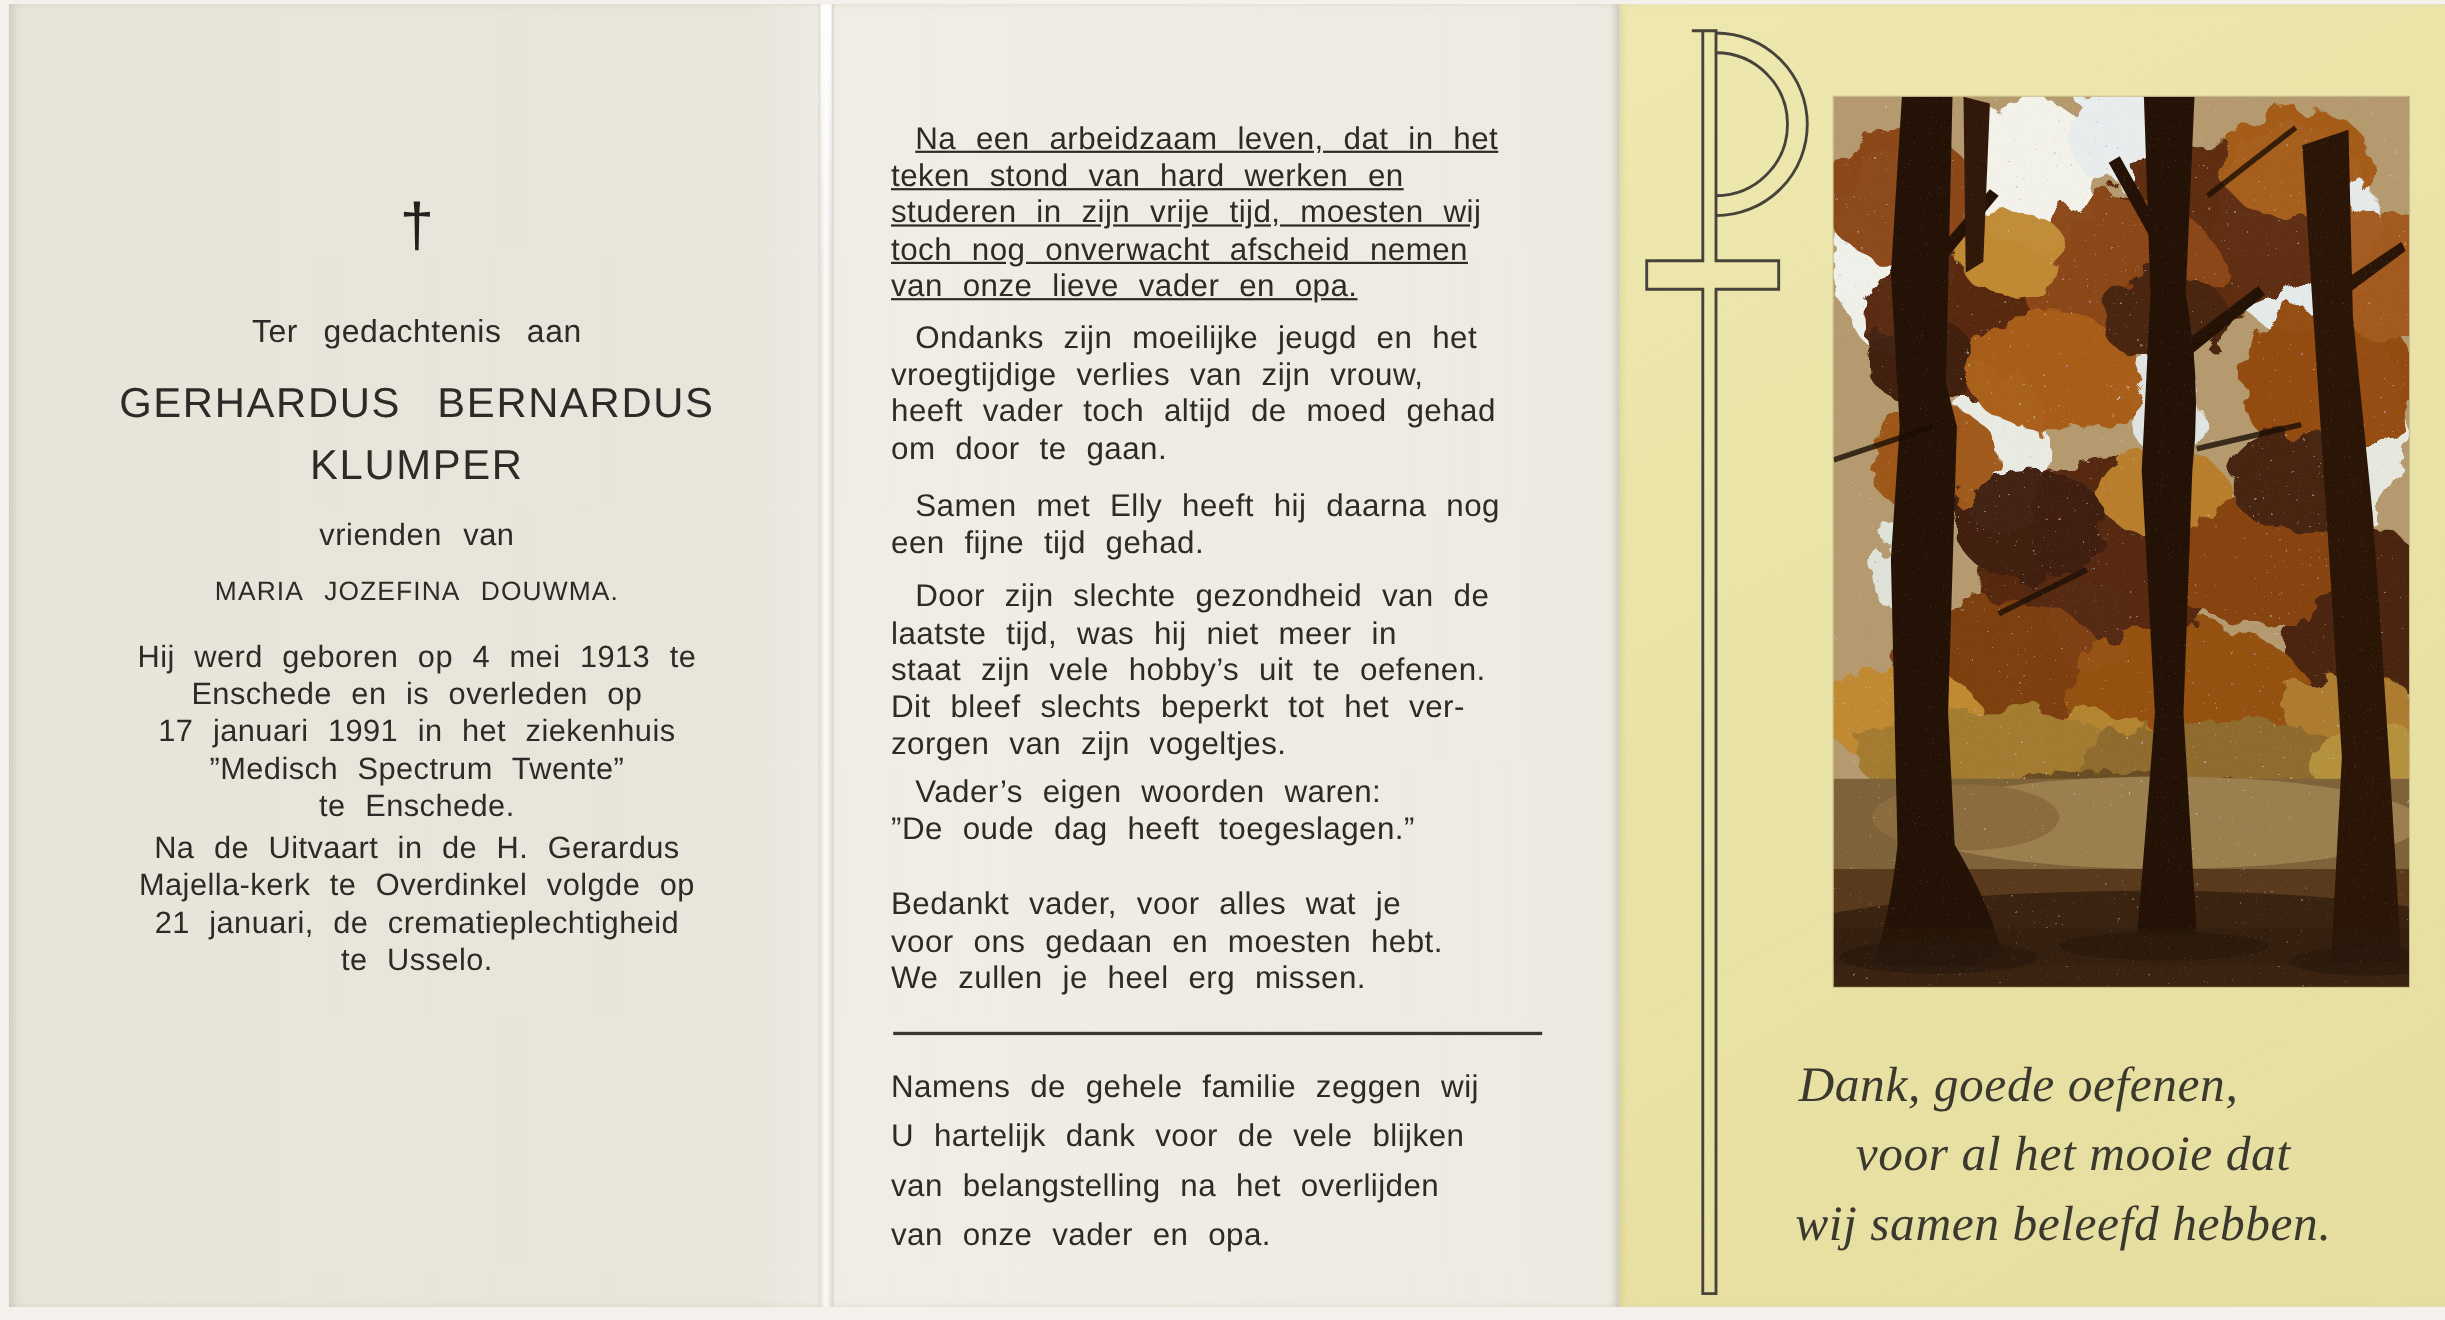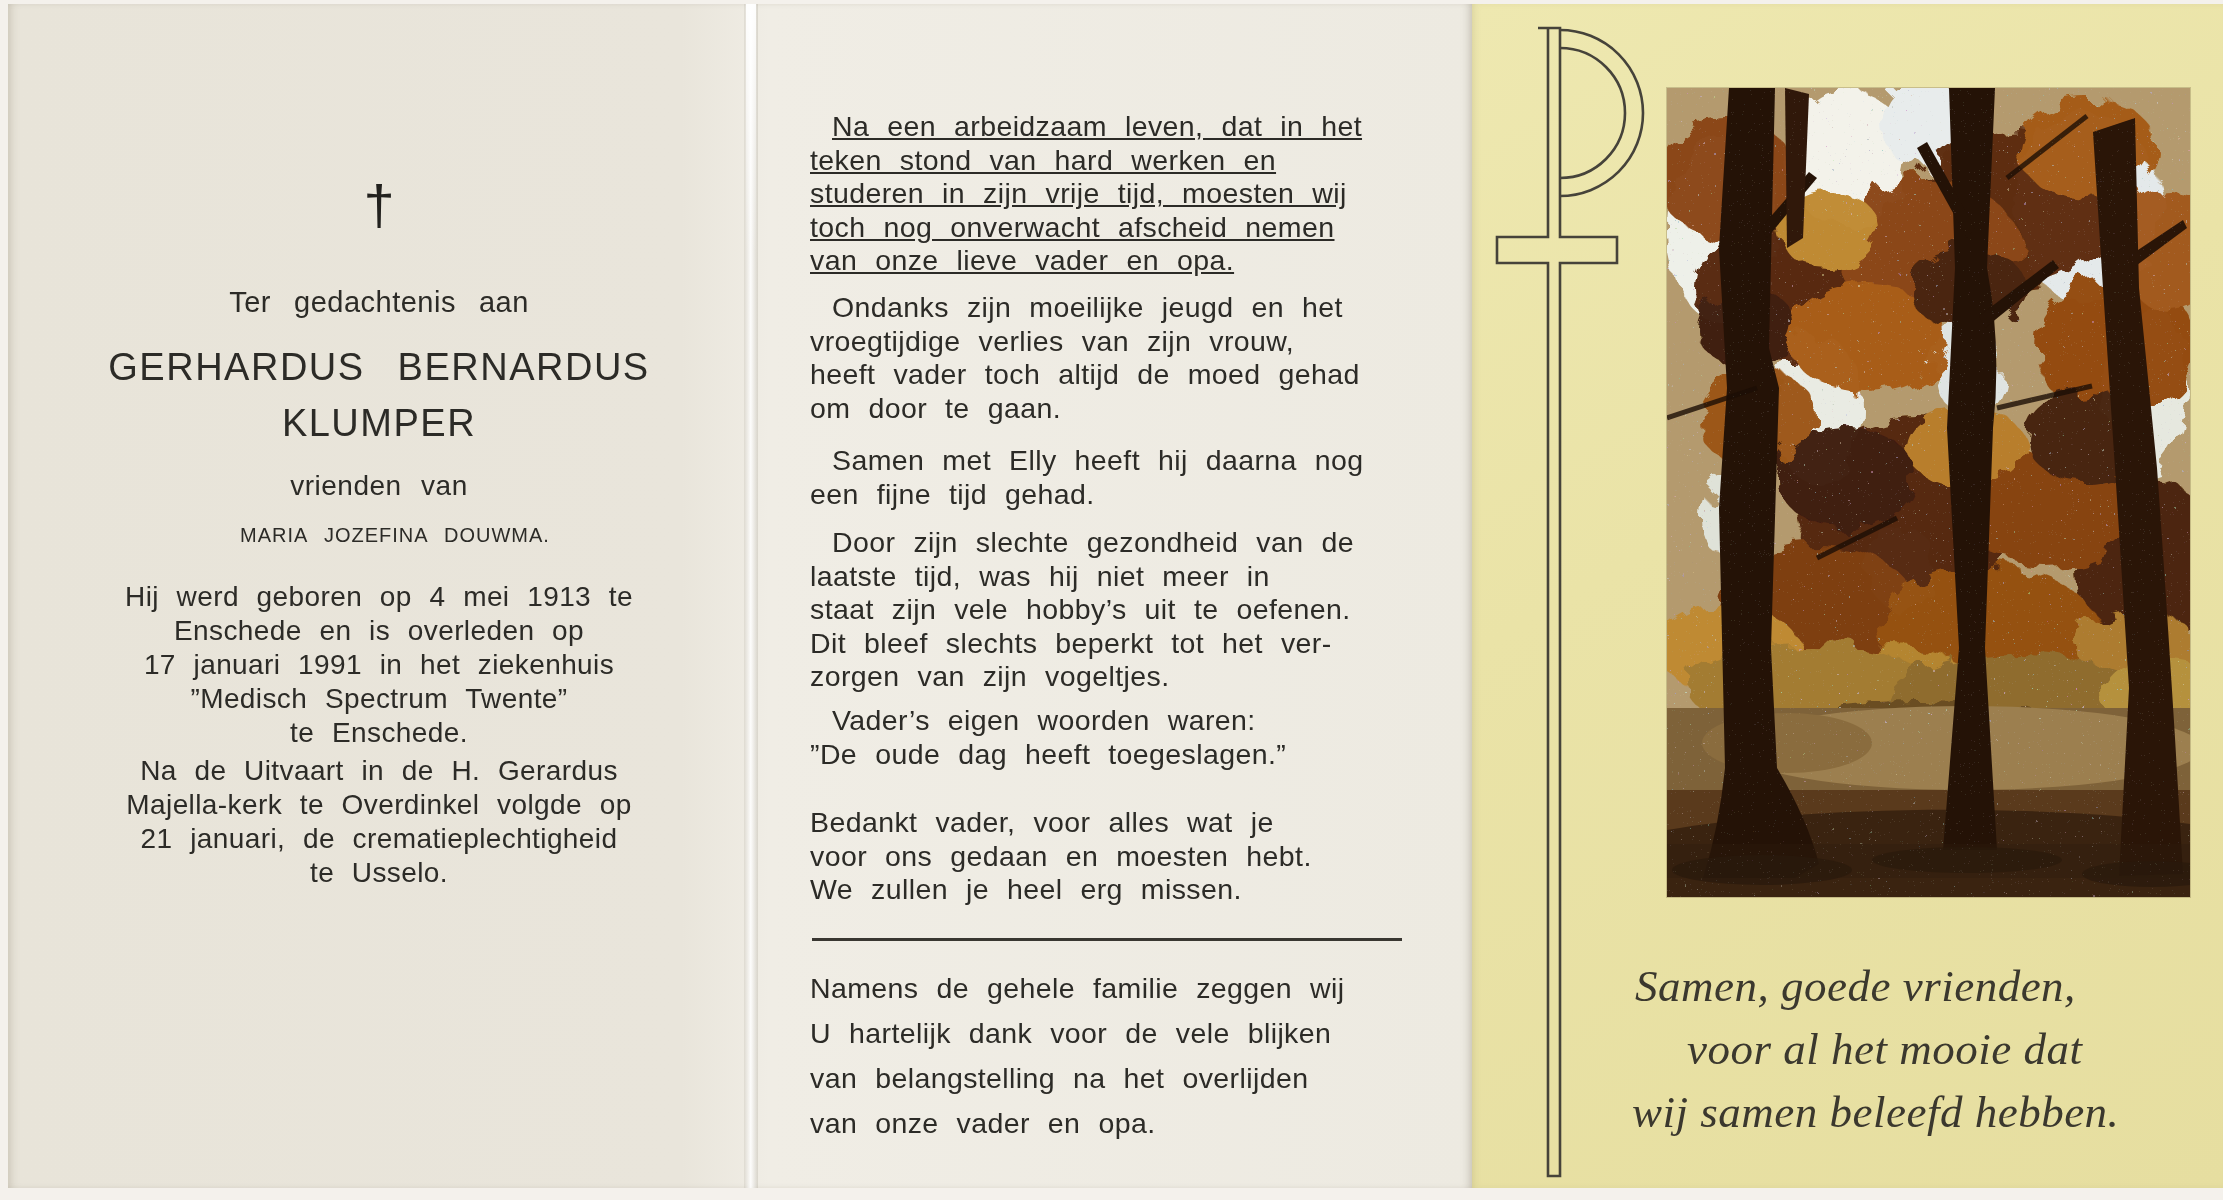--- a/index.html
+++ b/index.html
@@ -13,21 +13,21 @@
         background:linear-gradient(90deg,rgba(125,118,100,.14),rgba(255,255,255,.85) 48%,rgba(125,118,100,.20));}
   #fold::after{content:"";position:absolute;left:2px;top:0;width:10px;height:250px;
         background:linear-gradient(180deg,rgba(255,255,255,.95),rgba(255,255,255,0));}
   
   .lp{position:absolute;left:8px;width:742px;text-align:center;white-space:pre;}
   #cross{top:172px;font-size:56px;color:#22211e;}
   #memline{top:286px;font-size:29px;word-spacing:.5em;letter-spacing:.5px;}
   #name1{top:346px;font-size:38px;word-spacing:.55em;letter-spacing:1.5px;}
   #name2{top:402px;font-size:38px;word-spacing:.55em;letter-spacing:1.5px;}
   #widower{top:470px;font-size:28px;word-spacing:.4em;letter-spacing:.5px;}
-  #spouse{top:524px;font-size:20px;word-spacing:.5em;letter-spacing:1px;padding-left:16px;}
+  #spouse{top:524px;font-size:24px;word-spacing:.5em;letter-spacing:1px;}
   #birthdeath{top:580px;font-size:28px;line-height:34px;word-spacing:.34em;letter-spacing:.4px;}
   #funeralp{top:754px;font-size:28px;line-height:34px;word-spacing:.34em;letter-spacing:.4px;}
   
   .mp{position:absolute;left:810px;width:680px;font-size:28.5px;line-height:33.5px;
       white-space:pre;word-spacing:.34em;letter-spacing:.4px;}
   .indent{text-indent:22px;}
   #mp0{top:110px;text-decoration:underline;} #mp1{top:291px;} #mp2{top:444px;} #mp3{top:526px;}
   #mp4{top:704px;} #mp5{top:806px;}
   #rule{position:absolute;left:812px;top:938px;width:590px;height:3px;background:#393731;}
   #mp6{top:966px;line-height:45px;}
@@ -207,18 +207,18 @@
       </g>
 
       <rect x="0" y="756" width="523" height="34" fill="#2f1c0e" opacity="0.35"></rect>
       <ellipse cx="95" cy="782" rx="90" ry="15" fill="#2a190c" opacity="0.75"></ellipse>
       <ellipse cx="300" cy="772" rx="95" ry="13" fill="#2a190c" opacity="0.7"></ellipse>
       <ellipse cx="485" cy="786" rx="70" ry="13" fill="#2a190c" opacity="0.75"></ellipse>
 
       <rect x="0" y="0" width="523" height="809" fill="#000" filter="url(#grain)" opacity="0.13"></rect>
     </svg>
 
-    <div class="tl" id="tl0">Samen, goede vrienden,</div>
+    <div class="tl" id="tl0">Dank, goede oefenen,</div>
     <div class="tl" id="tl1">voor al het mooie dat</div>
     <div class="tl" id="tl2">wij samen beleefd hebben.</div>
   </div>
 
 </div>
 
 </body></html>

